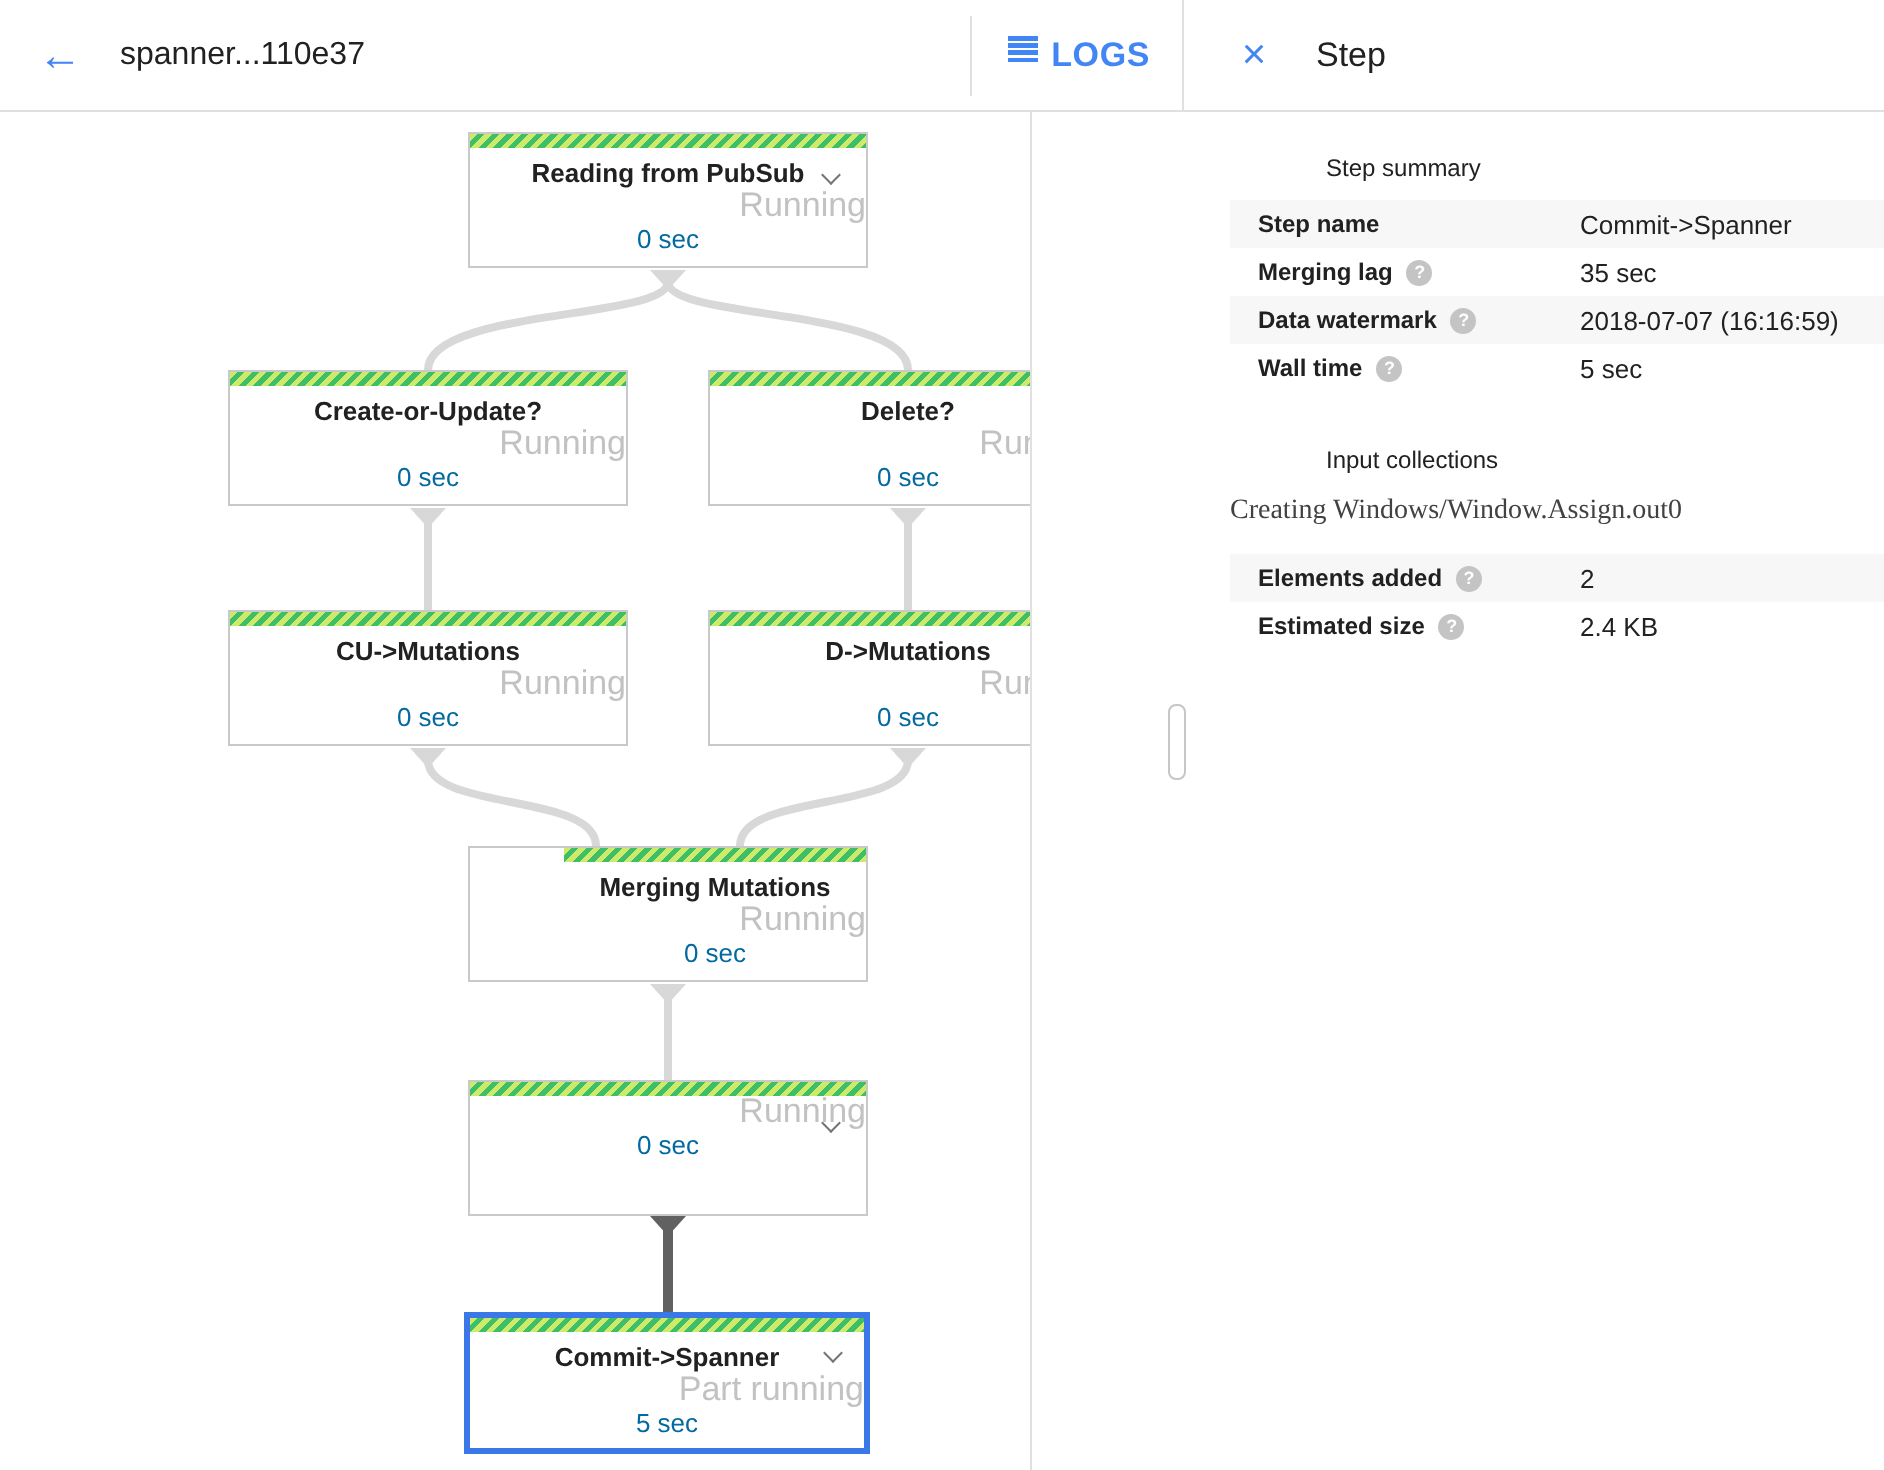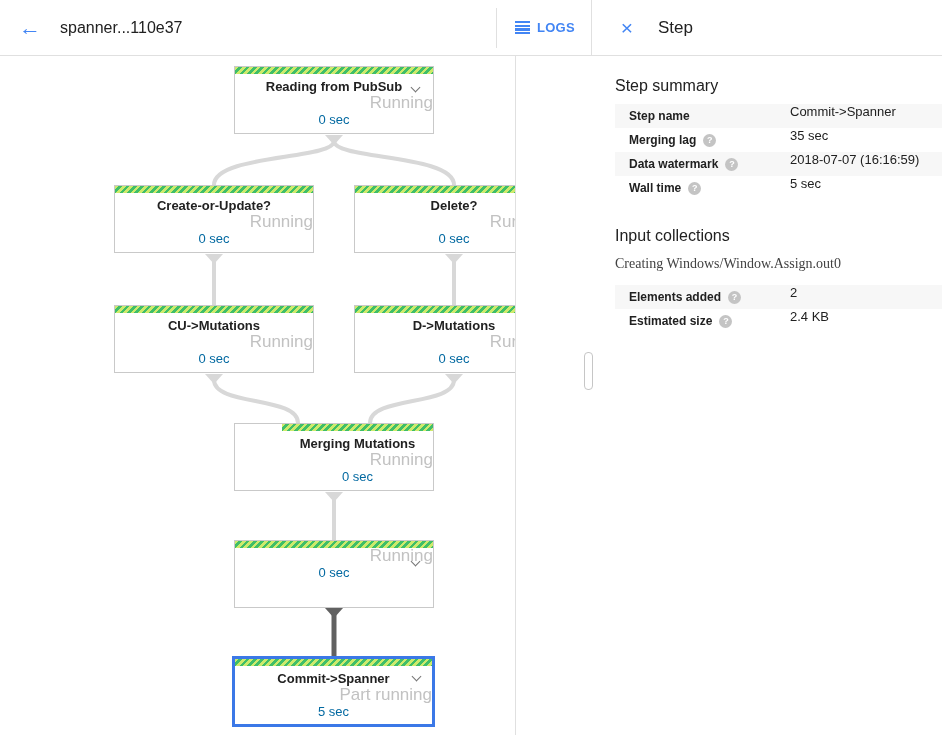--- a/index.html
+++ b/index.html
@@ -6,21 +6,21 @@
   body { font-family:"Liberation Sans", sans-serif; background:#fff; }
   .app { position:relative; width:942px; height:735px; background:#fff; overflow:hidden; }
 
   
   .topbar { position:absolute; left:0; top:0; width:942px; height:56px; display:flex; border-bottom:1px solid #e0e0e0; background:#fff; }
   .topbar-left { width:591px; display:flex; align-items:center; padding:0 16px 0 14px; }
   .back-btn { width:32px; height:32px; display:flex; align-items:center; justify-content:center; color:#4285f4; font-size:22px; cursor:pointer; }
   .job-title { margin-left:14px; font-size:16px; color:#212121; }
   .logs-group { margin-left:auto; display:flex; align-items:center; height:100%; }
   .vdiv { width:1px; height:40px; background:#e0e0e0; margin-right:18px; }
-  .logs-btn { display:flex; align-items:center; gap:7px; color:#4285f4; font-weight:bold; font-size:13px; letter-spacing:0.3px; cursor:pointer; }
+  .logs-btn { display:flex; gap:7px; color:#4285f4; font-weight:bold; font-size:17px; letter-spacing:0.3px; cursor:pointer; }
   .logs-icon { display:inline-block; width:15px; height:13px;
     background:repeating-linear-gradient(to bottom,#4285f4 0 2.4px,transparent 2.4px 3.6px); }
   .topbar-right { flex:1; display:flex; align-items:center; padding:0 22px; border-left:1px solid #e0e0e0; }
   .close-btn { width:26px; height:26px; display:flex; align-items:center; justify-content:center; color:#4285f4; font-size:21px; cursor:pointer; }
   .panel-title { margin-left:18px; font-size:17px; color:#212121; }
 
   
   .graph-pane { position:absolute; left:0; top:56px; width:516px; height:679px; background:#fff; border-right:1px solid #e0e0e0; overflow:hidden; }
   .edges { position:absolute; left:0; top:0; }
   .node { position:absolute; width:200px; height:68px; background:#fff; border:1px solid #c9c9c9; text-align:center; }
@@ -29,25 +29,25 @@
   .node-title { margin-top:5px; font-size:13px; font-weight:bold; color:#212121; line-height:16px; }
   .node-status { font-size:17px; color:#c2c2c2; line-height:16px;text-align:right; }
   .node-time { font-size:13px; color:#0369a1; line-height:17px; }
   .chev { position:absolute; right:11px; top:17px; width:10px; height:10px; }
   .chev::before { content:""; display:block; width:6px; height:6px; border-right:1.6px solid #757575; border-bottom:1.6px solid #757575; transform:rotate(45deg); }
   .scroll-track { position:absolute; left:577px; top:41px; width:13px; height:636px; background:#e9e9e9; }
   .splitter-handle { position:absolute; left:584px; top:352px; width:9px; height:38px; background:#fff; border:1px solid #c6c6c6; border-radius:4px; z-index:10; cursor:row-resize; }
 
   
   .side-panel { position:absolute; left:591px; top:56px; width:351px; height:679px; background:#fff; padding-left:24px; }
-  .section-heading { font-size:16px; color:#212121; font-weight:normal; }
+  .section-heading { font-size:12px; color:#212121; font-weight:normal;margin-left:48px; }
   .heading-summary { margin-top:21px; margin-bottom:9px; }
   .heading-input { margin-top:27px; }
   .collection-name { font-size:14px; color:#424242; margin-top:11px; margin-bottom:13px;font-family:Liberation Serif, serif; }
-  .prow { display:flex; height:24px; padding-left:14px; }
+  .prow { display:flex; align-items:center; height:24px; padding-left:14px; }
   .prow.alt { background:#f7f7f7; }
   .plabel { width:161px; display:flex; align-items:center; gap:7px; font-size:12px; font-weight:bold; color:#212121; }
   .pvalue { font-size:13px; color:#212121; }
   .help-icon { width:13px; height:13px; border-radius:50%; background:#c4c4c4; color:#fff; font-size:9px; font-weight:bold; line-height:13px; text-align:center; flex:none; cursor:pointer; }
 </style>
 </head>
 <body>
 
 <div class="app">
 

